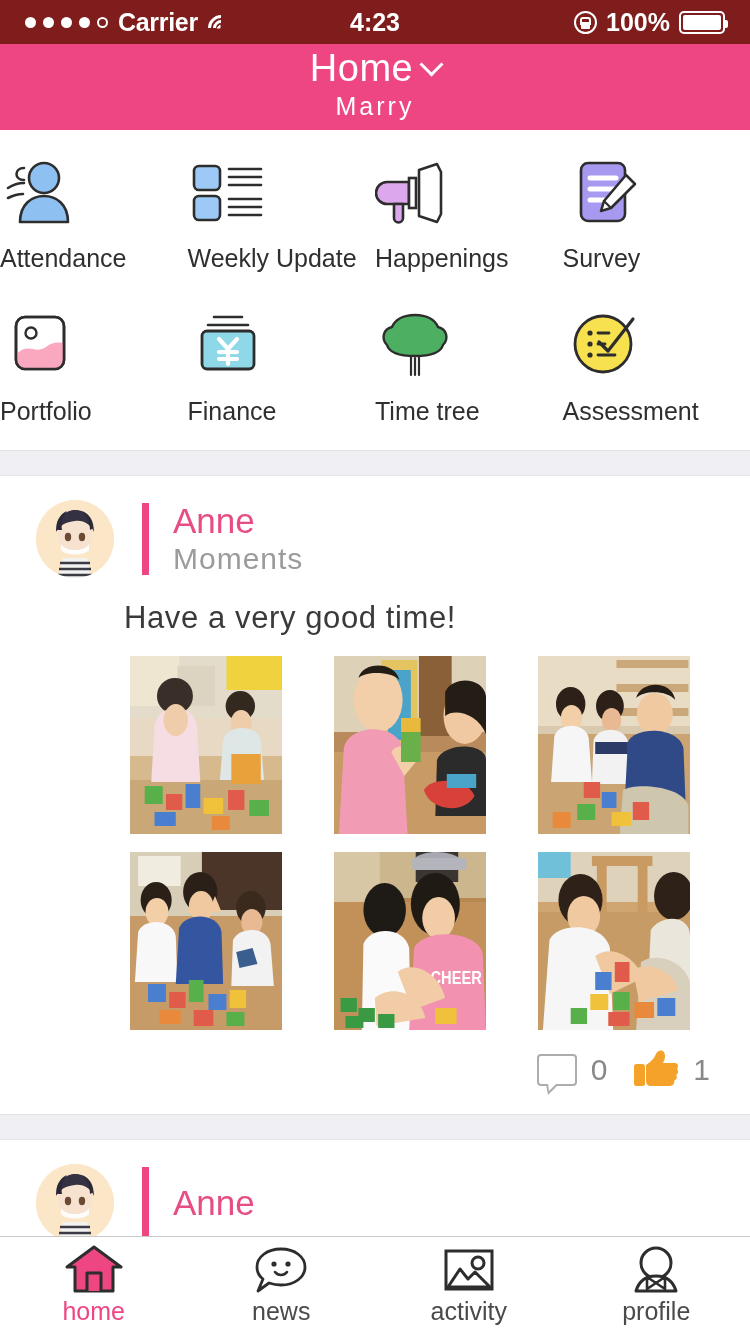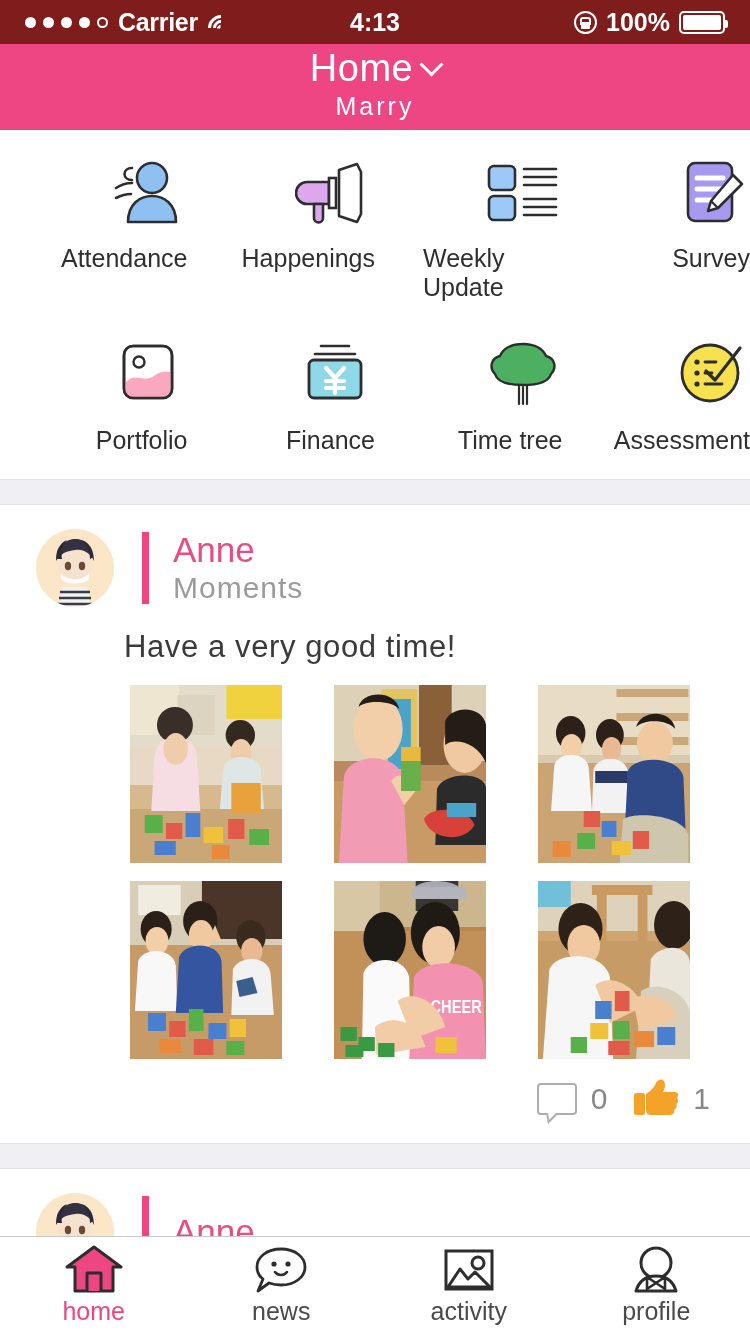--- a/index.html
+++ b/index.html
@@ -51,21 +51,21 @@
   }
   .nav-title-row { display:flex; align-items:center; gap: 10px; }
   .nav-title { font-size: 38px; font-weight: 300; letter-spacing: 0.5px; }
   .chev-down { width: 17px; height: 17px; border-right: 3px solid #fff; border-bottom: 3px solid #fff;
                transform: rotate(45deg); margin-top: -9px; }
   .nav-sub { font-size: 25px; font-weight: 300; letter-spacing: 3px; margin-top: 2px; }
 
   
   .grid-section { background: #fff; padding: 26px 0 24px; }
   .grid-row { display: flex; }
-  .grid-cell { flex: 1; display:flex; flex-direction: column; align-items:flex-end;padding-left:48px; }
+  .grid-cell { flex: 1; display:flex; flex-direction: column; align-items:flex-start; }
   .grid-icon { height: 74px; display:flex; align-items:center; justify-content:center; }
   .grid-label { margin-top: 14px; font-size: 25px; color: #2f2f2f; font-weight: 400; }
   .row-gap { height: 36px; }
 
   
   .divider { height: 26px; background: #EFEFF4; border-top:1px solid #e2e2e8; border-bottom:1px solid #e2e2e8;}
 
   
   .post { background: #fff; padding: 24px 0 0; }
   .post-head { display:flex; align-items:center; padding: 0 36px; }
@@ -116,21 +116,21 @@
         <span class="dot"></span>
           <span class="dot hollow"></span>
       </div>
       <span class="sb-carrier">Carrier</span>
       <span class="wifi">
           <i></i>
           <i></i>
           <i></i>
         </span>
     </div>
-    <div class="sb-center">4:13</div>
+    <div class="sb-center">4:23</div>
     <div class="sb-right">
       <span class="rotlock"></span>
       <span class="sb-pct">100%</span>
       <span class="battery">
           <i></i>
         </span>
     </div>
   </div>
 
   <div class="navbar">
@@ -149,50 +149,50 @@
         <div class="grid-icon">
           <svg width="80" height="70" viewBox="0 0 80 70">
             <circle cx="44" cy="20" r="15" fill="#8EC0F2" stroke="#2d2d2d" stroke-width="2.6"></circle>
             <path d="M20 64 C20 46 32 38 44 38 C56 38 68 46 68 64 Z" fill="#8EC0F2" stroke="#2d2d2d" stroke-width="2.6" stroke-linejoin="round"></path>
             <path d="M24 10 C14 10 14 22 24 22" fill="none" stroke="#2d2d2d" stroke-width="2.6" stroke-linecap="round"></path>
             <path d="M8 30 C14 26 19 25 24 25" fill="none" stroke="#2d2d2d" stroke-width="2.6" stroke-linecap="round"></path>
             <path d="M8 40 C14 37 19 36 23 36" fill="none" stroke="#2d2d2d" stroke-width="2.6" stroke-linecap="round"></path>
           </svg>
         </div>
         <div class="grid-label">Attendance</div>
-      </div>
-
-      <div class="grid-cell">
-        <div class="grid-icon">
-          <svg width="80" height="70" viewBox="0 0 80 70">
-            <path d="M12 24 h22 v22 h-22 a11 11 0 0 1 0 -22 z" fill="#DDA7ED" stroke="#2d2d2d" stroke-width="2.6" stroke-linejoin="round"></path>
-            <rect x="34" y="20" width="7" height="30" fill="#fff" stroke="#2d2d2d" stroke-width="2.6"></rect>
-            <path d="M44 12 L62 6 L66 14 L66 56 L62 64 L44 58 Z" fill="#fff" stroke="#2d2d2d" stroke-width="2.6" stroke-linejoin="round"></path>
-            <path d="M19 46 h9 v14 a4.5 4.5 0 0 1 -9 0 z" fill="#DDA7ED" stroke="#2d2d2d" stroke-width="2.6" stroke-linejoin="round"></path>
-          </svg>
-        </div>
-        <div class="grid-label">Happenings</div>
       </div>
 
       <div class="grid-cell">
         <div class="grid-icon">
           <svg width="80" height="70" viewBox="0 0 80 70">
             <rect x="6" y="8" width="26" height="24" rx="5" fill="#9CC9F5" stroke="#2d2d2d" stroke-width="2.6"></rect>
             <rect x="6" y="38" width="26" height="24" rx="5" fill="#9CC9F5" stroke="#2d2d2d" stroke-width="2.6"></rect>
             <g stroke="#2d2d2d" stroke-width="2.6" stroke-linecap="round">
               <line x1="41" y1="11" x2="73" y2="11"></line>
                 <line x1="41" y1="19" x2="73" y2="19"></line>
                 <line x1="41" y1="27" x2="73" y2="27"></line>
               <line x1="41" y1="41" x2="73" y2="41"></line>
                 <line x1="41" y1="49" x2="73" y2="49"></line>
                 <line x1="41" y1="57" x2="73" y2="57"></line>
             </g>
           </svg>
         </div>
         <div class="grid-label">Weekly Update</div>
+      </div>
+
+      <div class="grid-cell">
+        <div class="grid-icon">
+          <svg width="80" height="70" viewBox="0 0 80 70">
+            <path d="M12 24 h22 v22 h-22 a11 11 0 0 1 0 -22 z" fill="#DDA7ED" stroke="#2d2d2d" stroke-width="2.6" stroke-linejoin="round"></path>
+            <rect x="34" y="20" width="7" height="30" fill="#fff" stroke="#2d2d2d" stroke-width="2.6"></rect>
+            <path d="M44 12 L62 6 L66 14 L66 56 L62 64 L44 58 Z" fill="#fff" stroke="#2d2d2d" stroke-width="2.6" stroke-linejoin="round"></path>
+            <path d="M19 46 h9 v14 a4.5 4.5 0 0 1 -9 0 z" fill="#DDA7ED" stroke="#2d2d2d" stroke-width="2.6" stroke-linejoin="round"></path>
+          </svg>
+        </div>
+        <div class="grid-label">Happenings</div>
       </div>
 
       <div class="grid-cell">
         <div class="grid-icon">
           <svg width="80" height="70" viewBox="0 0 80 70">
             <rect x="18" y="5" width="44" height="58" rx="7" fill="#A899F0" stroke="#2d2d2d" stroke-width="2.6"></rect>
             <g stroke="#fff" stroke-width="5" stroke-linecap="round">
               <line x1="27" y1="20" x2="53" y2="20"></line>
                 <line x1="27" y1="31" x2="53" y2="31"></line>
                 <line x1="27" y1="42" x2="44" y2="42"></line>

